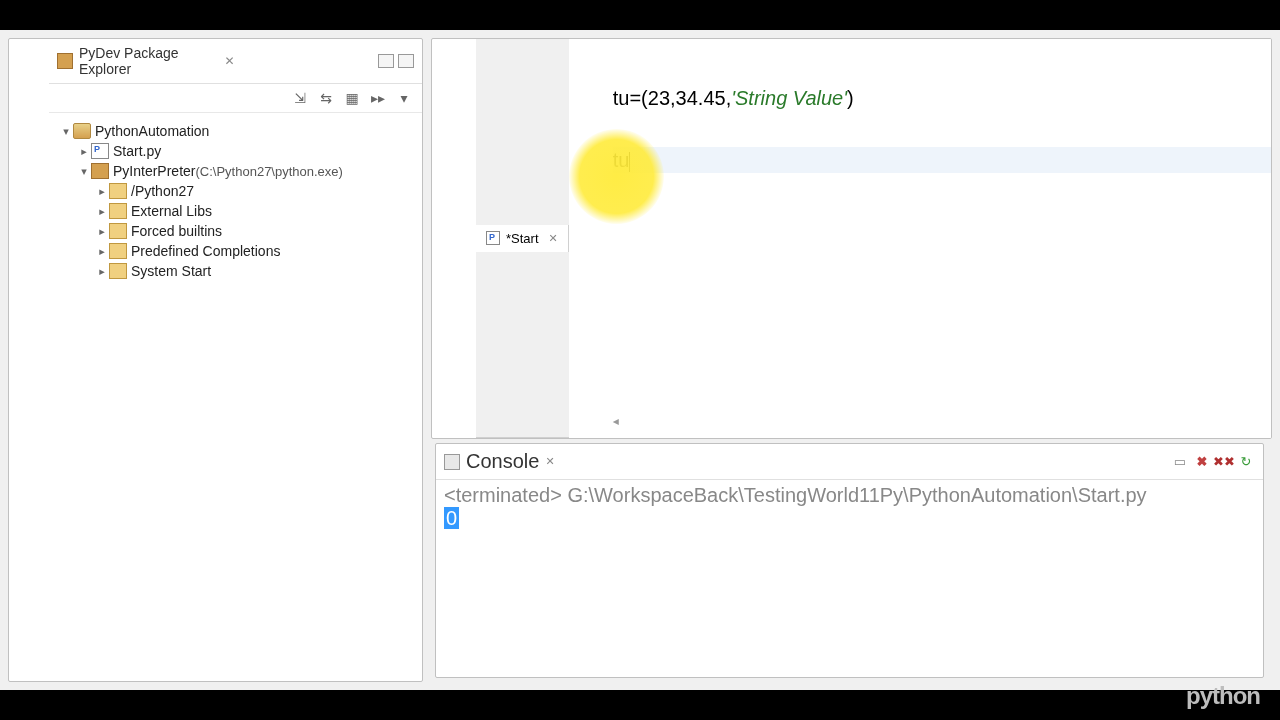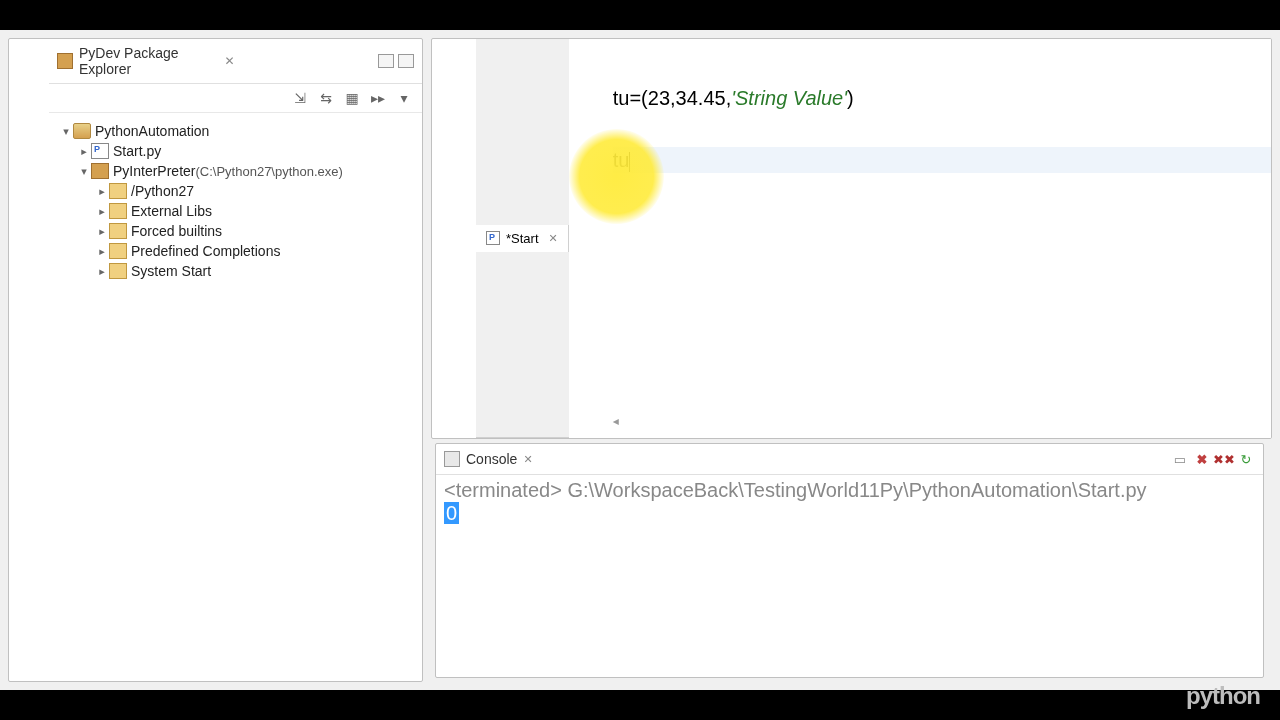--- a/index.html
+++ b/index.html
@@ -39,21 +39,21 @@
 .code-line.current { background: #eef4fb; }
 .str { color: #2a7a2a; font-style: italic; }
 .num { color: #000; }
 .cursor-highlight { position: absolute; width: 95px; height: 95px; background: radial-gradient(circle, rgba(255,235,59,0.95) 0%, rgba(255,235,59,0.9) 55%, rgba(255,235,59,0) 72%); border-radius: 50%; top: 90px; left: 0px; pointer-events: none; z-index: 5; }
 .text-cursor { display: inline-block; width: 1px; height: 20px; background: #000; vertical-align: middle; }
 .scroll-hint { position: absolute; bottom: 4px; left: 44px; color: #999; font-size: 12px; }
 
 .console-pane { background: #fff; border: 1px solid #c0c0c0; border-radius: 2px; margin: 4px 8px 8px 4px; height: 235px; display: flex; flex-direction: column; }
 .console-header { display: flex; align-items: center; padding: 6px 8px; border-bottom: 1px solid #e0e0e0; }
 .console-header .icon-box2 { width: 16px; height: 16px; background: #e8e8e8; border: 1px solid #999; margin-right: 6px; }
-.console-header .ctitle { font-size: 14px; color: #333; }
+.console-header .ctitle { font-size: 20px; color: #333; }
 .console-header .cclose { color: #888; font-size: 11px; margin-left: 6px; cursor: pointer; }
 .console-header .spacer { flex: 1; }
 .console-header .cbtn { width: 18px; height: 18px; margin-left: 4px; display: flex; align-items: center; justify-content: center; font-size: 13px; cursor: pointer; }
 .cbtn.gray { color: #888; }
 .cbtn.red { color: #c04040; font-weight: bold; }
 .cbtn.redx { color: #b03030; }
 .cbtn.green { color: #3a9c3a; }
 .console-body { padding: 4px 8px; font-family: "Consolas", monospace; font-size: 20px; flex: 1; }
 .term-line { color: #888; }
 .term-tag { color: #888; }

